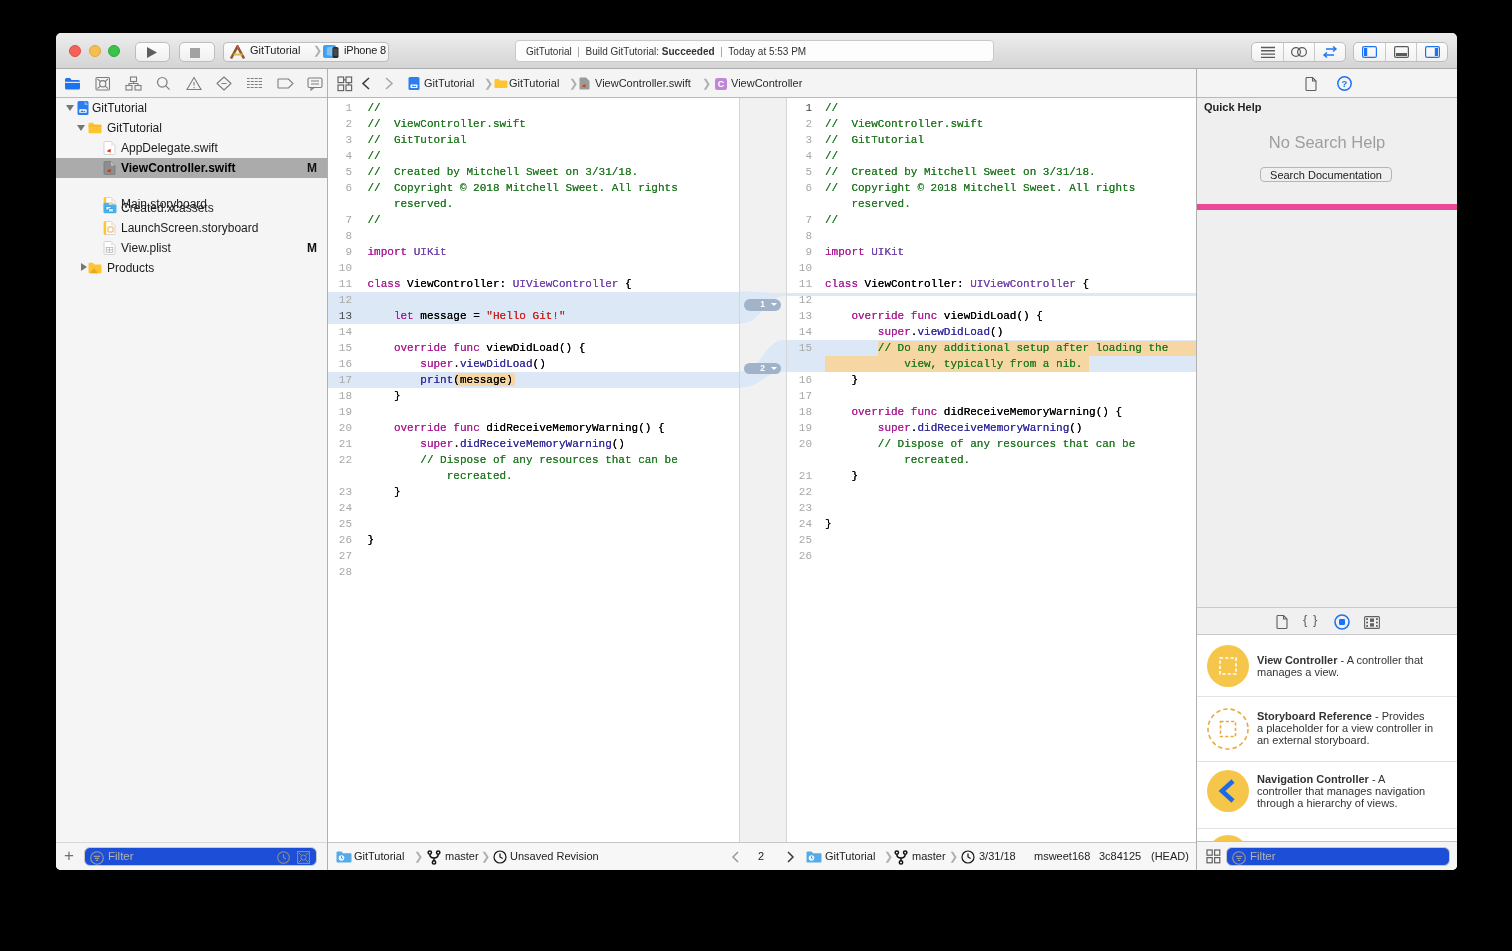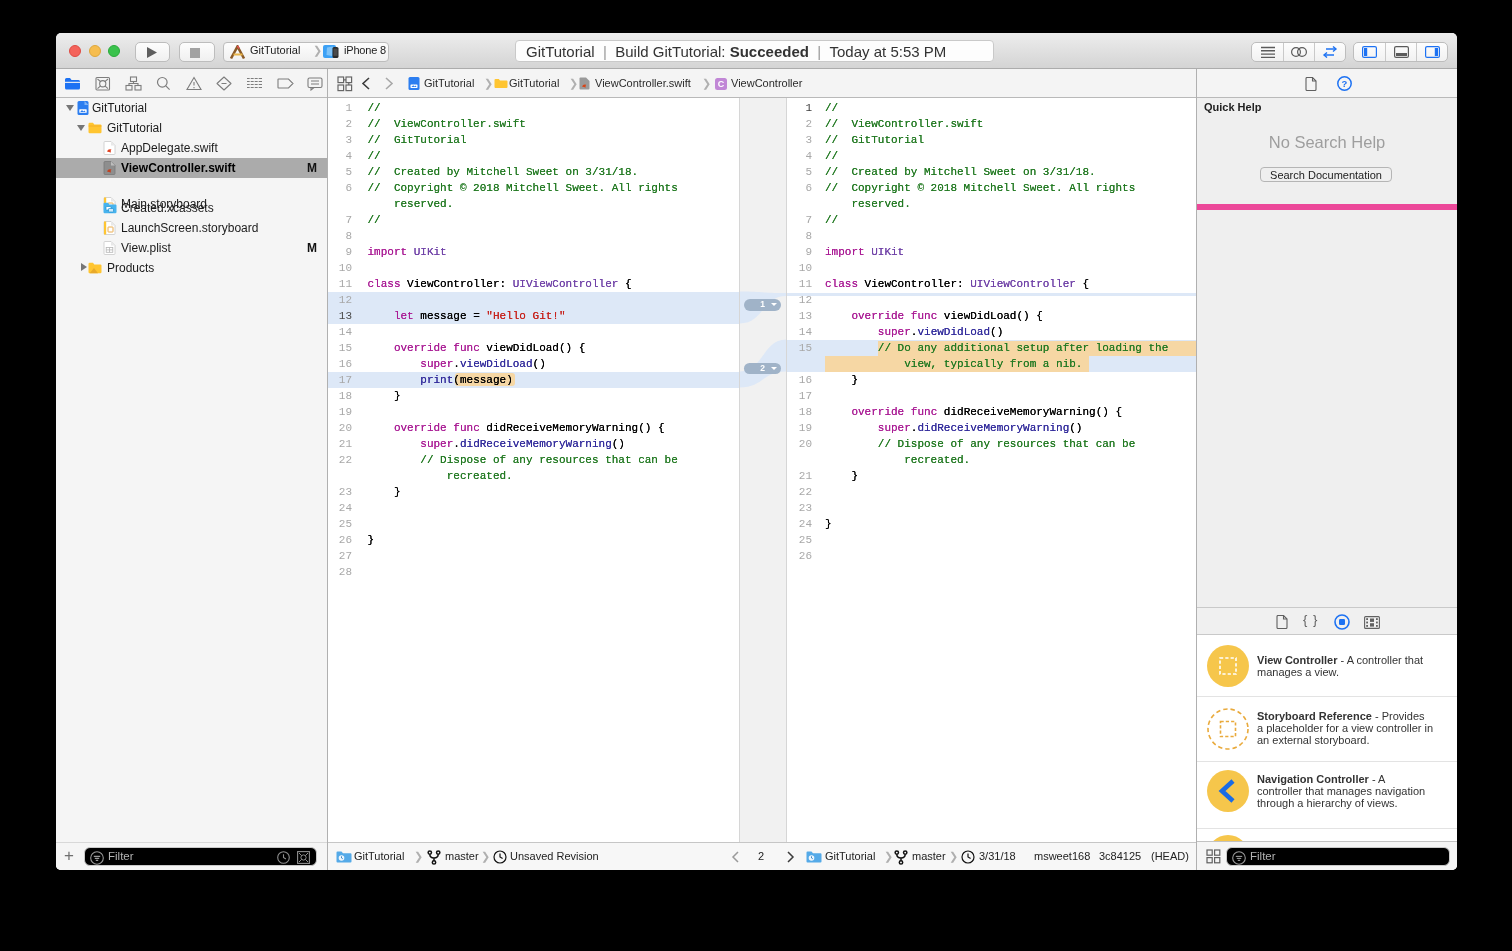--- a/index.html
+++ b/index.html
@@ -6,21 +6,21 @@
 html,body { width:1512px; height:951px; background:#000; overflow:hidden; }
 body { font-family:"Liberation Sans", sans-serif; }
 #win { position:absolute; left:56px; top:33px; width:1401px; height:837px; background:#efefef; border-radius:5px; overflow:hidden; }
 .abs { position:absolute; }
 
 #toolbar { position:absolute; left:0; top:0; width:1401px; height:36px;
   background:linear-gradient(#ededed,#d4d4d4); border-bottom:1px solid #acacac; border-radius:5px 5px 0 0; }
 .tl { position:absolute; top:12px; width:12px; height:12px; border-radius:50%; }
 .tbtn { position:absolute; top:9px; height:20px; background:linear-gradient(#fdfdfd,#f0f0f0); border:1px solid #bdbdbd; border-radius:5px; }
 #status { position:absolute; left:459px; top:7px; width:479px; height:22px; background:#fdfdfd; border:1px solid #c9c9c9; border-radius:4px;
-  text-align:left; padding-left:10px; font-size:15px; color:#333; line-height:21px; }
+  text-align:left; padding-left:10px; font-size:10px; color:#333; line-height:21px; }
 .seg { position:absolute; top:9px; height:20px; display:flex; background:linear-gradient(#fdfdfd,#f1f1f1); border:1px solid #bdbdbd; border-radius:5px; }
 .seg > div { width:31px; display:flex; align-items:center; justify-content:center; }
 .seg > div + div { border-left:1px solid #c9c9c9; }
 
 #sidebar { position:absolute; left:0; top:36px; width:272px; height:801px; background:#f5f5f5; border-right:1px solid #b0b0b0; }
 #navbar { position:absolute; left:0; top:0; width:271px; height:29px; background:#f4f4f4; border-bottom:1px solid #b9b9b9; }
 #tree { position:absolute; left:0; top:29px; width:271px; height:744px; font-size:12px; color:#1b1b1b; }
 .trow { position:absolute; height:20px; width:271px; line-height:20px; white-space:nowrap; }
 .tri { position:absolute; top:6px; width:0; height:0; }
 .tri.down { border-left:4.5px solid transparent; border-right:4.5px solid transparent; border-top:6.5px solid #767676; top:7px;}
@@ -42,21 +42,21 @@
 .pill { position:absolute; left:4px; width:37px; height:11.5px; background:#a0b3c8; border-radius:6px; color:#fff; font-size:8.5px; font-weight:bold; text-align:center; line-height:11.5px; }
 .pill .dn { position:absolute; right:4px; top:4px; width:0; height:0; border-left:3px solid transparent; border-right:3px solid transparent; border-top:3.5px solid #fff; }
 
 #rpanel { position:absolute; left:1141px; top:36px; width:260px; height:801px; background:#efefef; }
 #rtabs { position:absolute; left:0; top:0; width:260px; height:29px; background:#f4f4f4; border-bottom:1px solid #b9b9b9; }
 #qh { position:absolute; left:0; top:29px; width:260px; height:112px; border-bottom:6px solid #ec4899; }
 #libtabs { position:absolute; left:0; top:537.5px; width:260px; height:28px; background:#f0f0f0; border-top:1px solid #c9c9c9; border-bottom:1px solid #c9c9c9; }
 #library { position:absolute; left:0; top:566px; width:260px; height:206px; background:#fff; overflow:hidden; font-size:11px; color:#333; }
 .libsep { position:absolute; left:0px; width:260px; height:1px; background:#e3e3e3; }
 #rfilter { position:absolute; left:0; top:772px; width:260px; height:29px; background:#f5f5f5; border-top:1px solid #c2c2c2; }
-.field { position:absolute; height:19px; background:#000000; border:1px solid #c9c9c9; border-radius:6px; color:#b4b4b4; font-size:11.5px; }
+.field { position:absolute; height:19px; background:#1d4ed8; border:1px solid #c9c9c9; border-radius:6px; color:#b4b4b4; font-size:11.5px; }
 .chev { color:#b0b0b0; font-family:"Liberation Sans",sans-serif; }
 </style>
 </head>
 <body>
 <div id="win">
 
   <div id="toolbar">
     <div class="tl" style="left:13px; background:#f4635b; border:0.5px solid #df4b43;"></div>
     <div class="tl" style="left:32.5px; background:#f6bd4f; border:0.5px solid #dea73c;"></div>
     <div class="tl" style="left:52px; background:#3ac24c; border:0.5px solid #2aaa3a;"></div>

